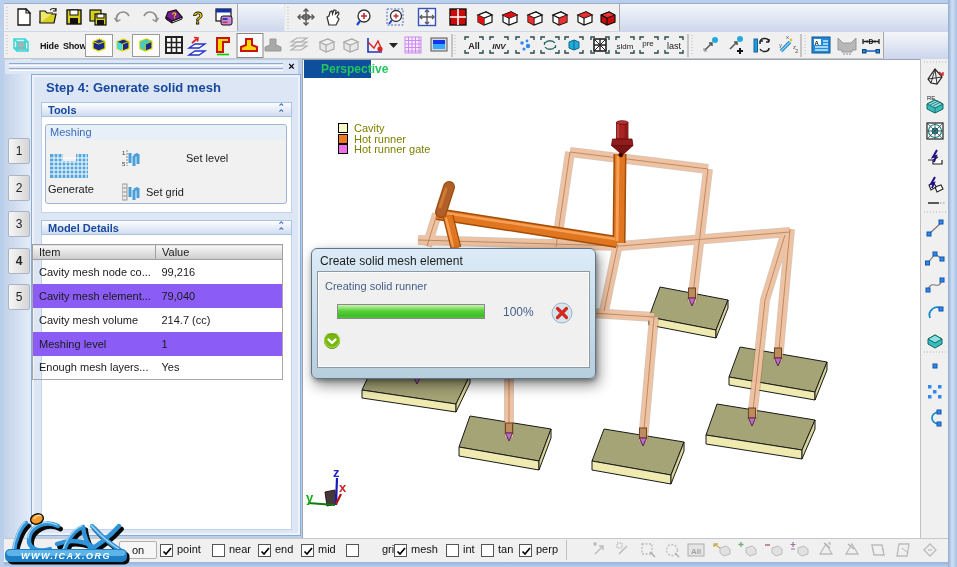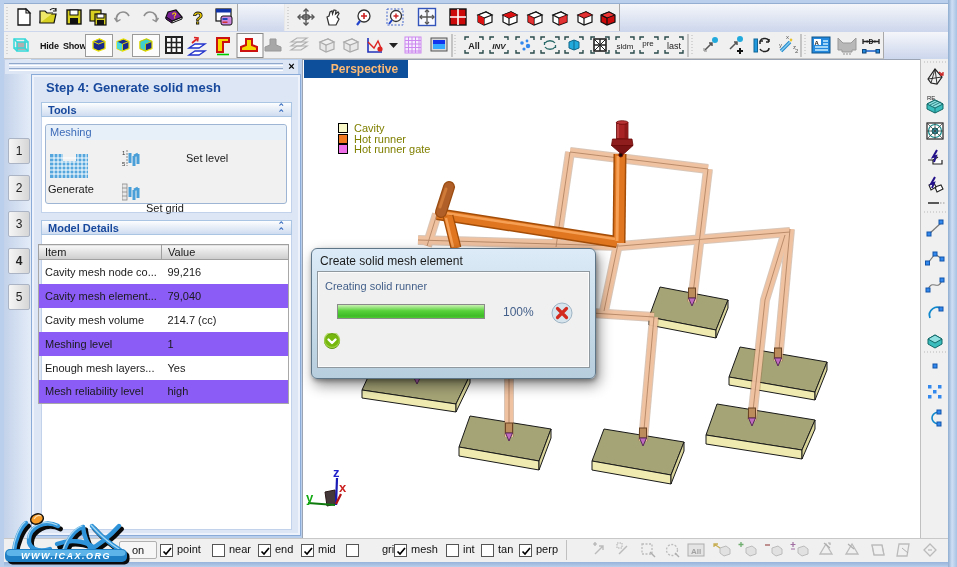--- a/index.html
+++ b/index.html
@@ -26,28 +26,28 @@
 #panel { left:31px; top:74px; width:270px; height:462px; background:#dce6f5; border:1px solid #8aaad8; box-shadow: inset 0 0 0 2px #eef3fb; }
 #ptitle { left:46px; top:80px; font-size:13px; font-weight:bold; color:#17489c; }
 .sechdr { left:41px; width:251px; height:15px; background:linear-gradient(180deg,#fdfefe,#cfdcf0); border:1px solid #aac4e4; font-size:11px; font-weight:bold; color:#17489c; padding-left:6px; line-height:14px; }
 .chev { position:absolute; right:6px; top:1px; font-size:9px; color:#3a6ec0; letter-spacing:0; line-height:6px; }
 #toolsbody { left:41px; top:117px; width:251px; height:96px; background:#ffffff; border:1px solid #c2d2ea; border-top:none; }
 #meshbox { left:45px; top:124px; width:242px; height:80px; background:#f1f1f1; border:1px solid #9eb6d4; border-radius:3px; }
 #meshhdr { left:46px; top:125px; width:240px; height:15px; background:#e7eff9; font-size:11px; color:#3c6cb8; padding-left:4px; line-height:15px; border-radius:3px 3px 0 0; }
 #genlabel { left:48px; top:183px; font-size:11px; color:#1a1a1a; }
 .btntxt { font-size:11px; color:#1a1a1a; }
 #mdbody { left:41px; top:235px; width:251px; height:295px; background:#ffffff; border:1px solid #c2d2ea; border-top:none; }
-#mtable { left:38px; top:244px; width:250px; border-collapse:collapse; font-size:11px; color:#1a1a1a; table-layout:fixed; }
+#mtable { left:32px; top:244px; width:250px; border-collapse:collapse; font-size:11px; color:#1a1a1a; table-layout:fixed; }
 #mtable th { background:linear-gradient(180deg,#f8f8f8,#cccccc); border:1px solid #a0a0a0; font-weight:normal; text-align:left; padding:1px 0 1px 6px; height:15px; font-size:11px; }
 #mtable { border:1px solid #a8a8a8; }
 #mtable td { padding:0 0 0 6px; height:24px; line-height:14px; white-space:nowrap; overflow:hidden; }
 #mtable tr.alt td { background:#8b5cf6; }
 
 #viewport { left:302px; top:59px; width:618px; height:479px; background:#ffffff; border-left:1px solid #9aa4b2; border-top:1px solid #9aa4b2; }
-#ptab { left:304px; top:60px; width:104px; height:18px; background:#0d4f9b; color:#fdba74; font-size:12px; font-weight:bold; text-align:center; line-height:18px;padding-left:17px; }
+#ptab { left:304px; top:60px; width:67px; height:18px; background:#0d4f9b; color:#22c55e; font-size:12px; font-weight:bold; text-align:center; line-height:18px;padding-left:17px; }
 #legend { left:338px; top:123px; font-size:11px; color:#7f7f00; line-height:10.5px; }
 .sw { position:absolute; left:0; width:10px; height:10px; border:1px solid #000; }
 
 #rtb { left:920px; top:59px; width:32px; height:479px; background:#f0f0f0; border-left:1px solid #c0c0c0; }
 
 #dlg { left:311px; top:248px; width:285px; height:131px; border-radius:6px; background:linear-gradient(180deg,#dcebf7,#b7cede); border:1px solid #5e7587; box-shadow:3px 6px 14px rgba(0,0,0,0.45), 1px 2px 4px rgba(0,0,0,0.3); }
 #dlgtitle { left:320px; top:254px; font-size:12px; color:#1c1c1c; }
 #dlginner { left:317px; top:271px; width:273px; height:97px; background:#f0f0f0; border:1px solid #8e989e; box-shadow:inset 0 0 0 1px #fbfbfb; }
 #dlgmsg { left:325px; top:280px; font-size:11px; color:#44608a; }
 #pbar { left:337px; top:304px; width:148px; height:15px; border:1px solid #8a8a8a; background:linear-gradient(180deg,#c9f2b2,#58d23a 45%,#3dbb27 85%,#52cc35); }
@@ -412,21 +412,21 @@
       <text x="0" y="17" font-size="6" fill="#333">5</text>
     <path d="M5,1 L5,17" stroke="#888" stroke-width="1" stroke-dasharray="2,1"></path>
     <path d="M8,4 L8,14 M12,7 L12,17 M12,7 L16,5 M16,5 L16,15" stroke="#4a9fd8" stroke-width="3"></path>
   </svg>
   <svg class="abs" style="left:122px;top:183px;" width="20" height="18" viewBox="0 0 20 18">
     <rect x="0" y="1" width="5" height="16" fill="#e8e8e8" stroke="#888" stroke-width="0.8"></rect>
     <path d="M0,5 L5,5 M0,9 L5,9 M0,13 L5,13" stroke="#888" stroke-width="0.8"></path>
     <path d="M8,4 L8,14 M12,7 L12,17 M12,7 L16,5 M16,5 L16,15" stroke="#4a9fd8" stroke-width="3"></path>
   </svg>
   <div class="abs btntxt" style="left:146px;top:152px;margin-left:40px;">Set level</div>
-  <div class="abs btntxt" style="left:146px;top:186px;margin-top:16px;">Set grid</div>
+  <div class="abs btntxt" style="left:146px;top:186px;">Set grid</div>
   <div class="abs sechdr" style="top:220px;">Model Details<span class="chev">⌃<br>⌃</span></div>
   <div class="abs" id="mdbody"></div>
   <table class="abs" id="mtable">
     <colgroup>
         <col style="width:123px">
         <col style="width:127px">
       </colgroup>
     <tbody>
         <tr>
           <th>Item</th>
@@ -444,24 +444,20 @@
           <td>Cavity mesh volume</td>
           <td>214.7 (cc)</td>
         </tr>
     <tr class="alt">
           <td>Meshing level</td>
           <td>1</td>
         </tr>
     <tr>
           <td>Enough mesh layers...</td>
           <td>Yes</td>
-        </tr>
-    <tr class="alt">
-          <td>Mesh reliability level</td>
-          <td>high</td>
         </tr>
   </tbody>
     </table>
   <div class="abs" id="viewport"></div>
   <div class="abs" id="ptab">Perspective</div>
   <div class="abs" id="rtb"></div>
   <svg class="abs" id="rtbicons" style="left:920px;top:59px;" width="32" height="479" viewBox="0 0 32 479">
     <g stroke="#b8b8b8" stroke-width="1" fill="none">
       <path d="M4,3 L28,3" stroke-dasharray="1,2"></path>
         <path d="M4,153 L28,153" stroke-dasharray="1,2"></path>

